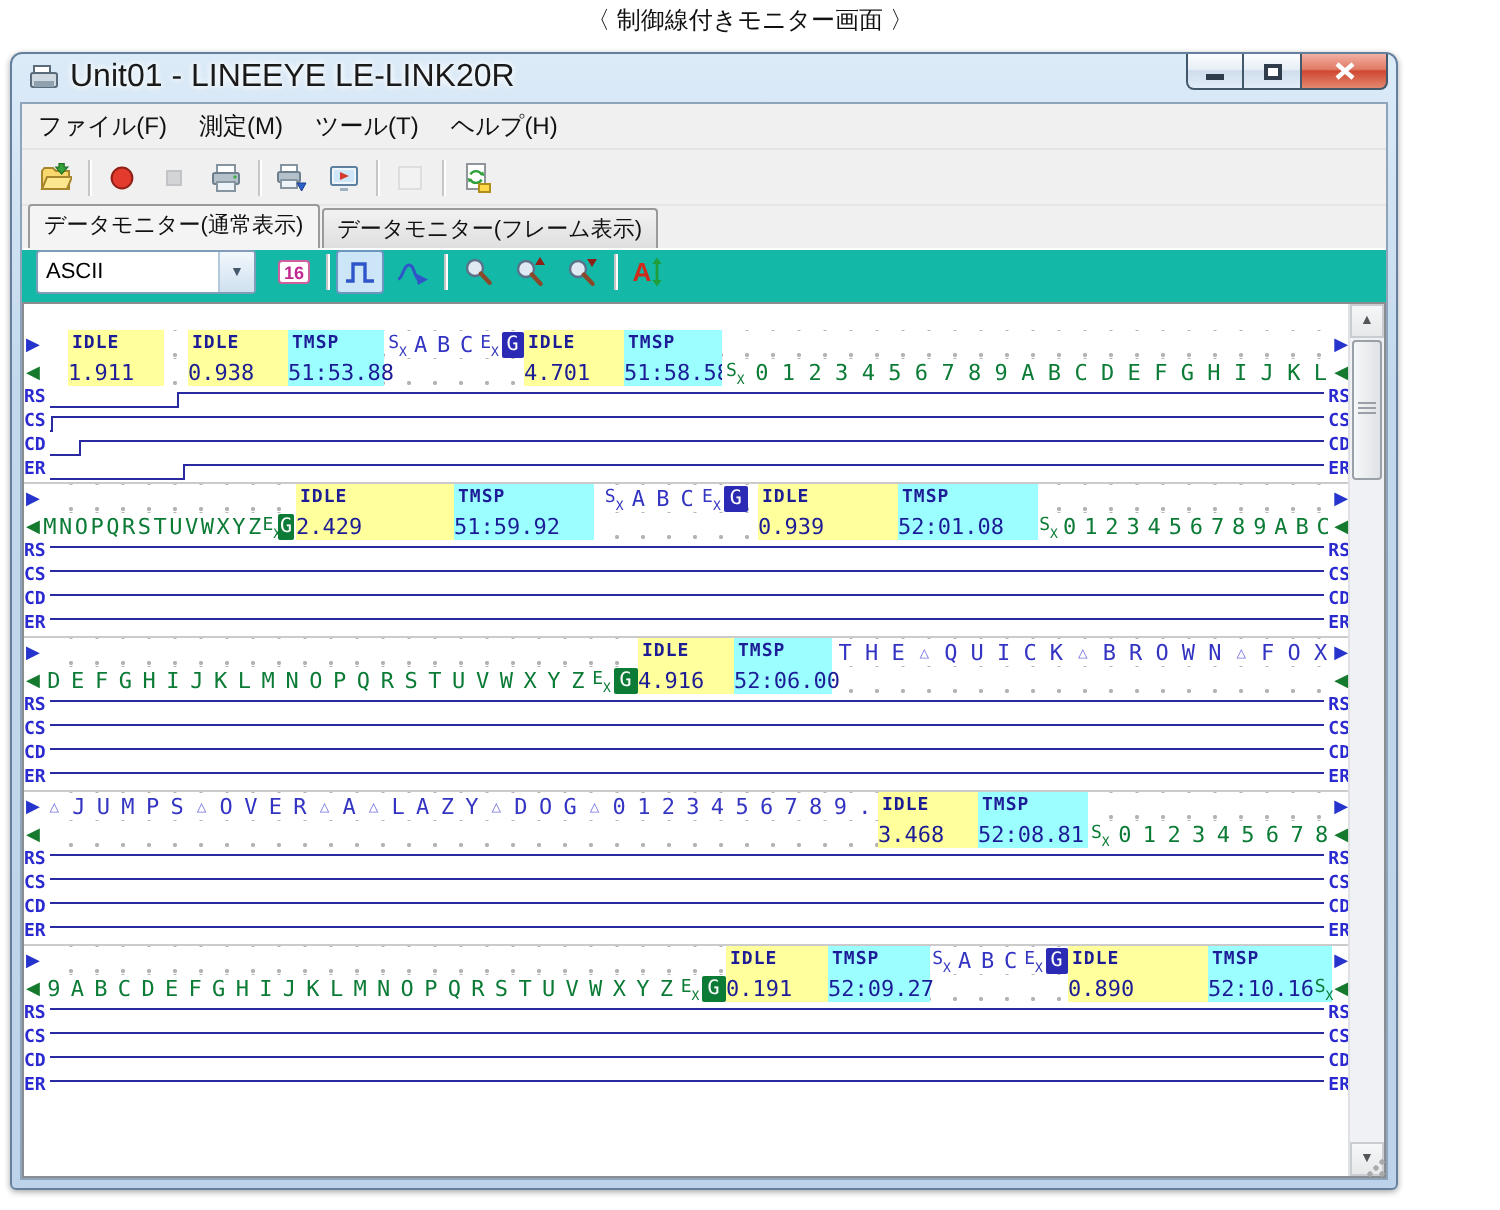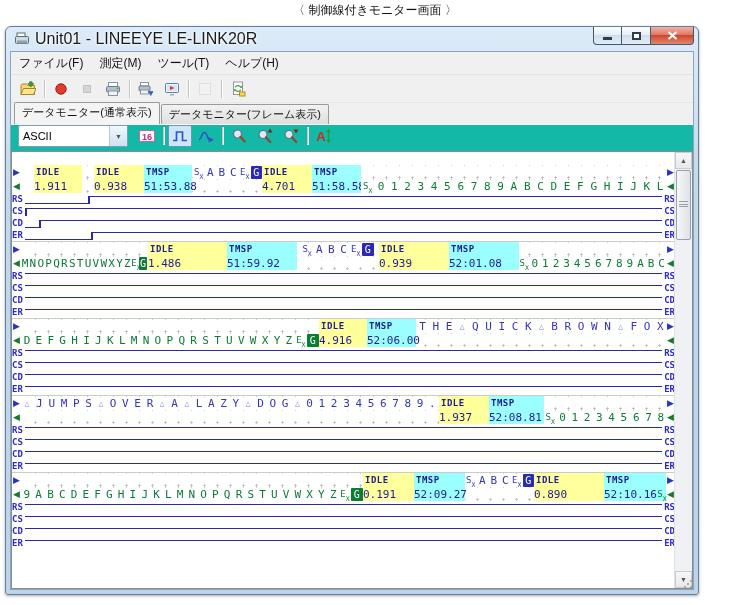--- a/index.html
+++ b/index.html
@@ -412,21 +412,21 @@
                 <span class="marrow l">▶</span>
                 <span class="marrow r">▶</span>
               </div>
               <div class="mon-row rd">
                 <div class="dots"></div>
                 <span class="marrow l">◀</span>
                 <span class="marrow r">◀</span>
               </div>
               <div class="span-box idle" style="left: 136px; width: 79px;">
                 <div class="span-label">IDLE</div>
-                <div class="span-value">1.486</div>
+                <div class="span-value">2.429</div>
               </div>
               <div class="span-box tmsp" style="left: 215px; width: 70px;">
                 <div class="span-label">TMSP</div>
                 <div class="span-value">51:59.92</div>
               </div>
               <div class="span-box idle" style="left: 367px; width: 70px;">
                 <div class="span-label">IDLE</div>
                 <div class="span-value">0.939</div>
               </div>
               <div class="span-box tmsp" style="left: 437px; width: 70px;">
@@ -610,21 +610,21 @@
                 <span class="marrow l">▶</span>
                 <span class="marrow r">▶</span>
               </div>
               <div class="mon-row rd">
                 <div class="dots"></div>
                 <span class="marrow l">◀</span>
                 <span class="marrow r">◀</span>
               </div>
               <div class="span-box idle" style="left: 427px; width: 50px;">
                 <div class="span-label">IDLE</div>
-                <div class="span-value">1.937</div>
+                <div class="span-value">3.468</div>
               </div>
               <div class="span-box tmsp" style="left: 477px; width: 55px;">
                 <div class="span-label">TMSP</div>
                 <div class="span-value">52:08.81</div>
               </div>
               <div class="mon-text sd" style="left: 9px; width: 418px;">
                 <span class="cell spc" style="width: 12.2941px;">△</span>
                 <span class="cell" style="width: 12.2941px;">J</span>
                 <span class="cell" style="width: 12.2941px;">U</span>
                 <span class="cell" style="width: 12.2941px;">M</span>

